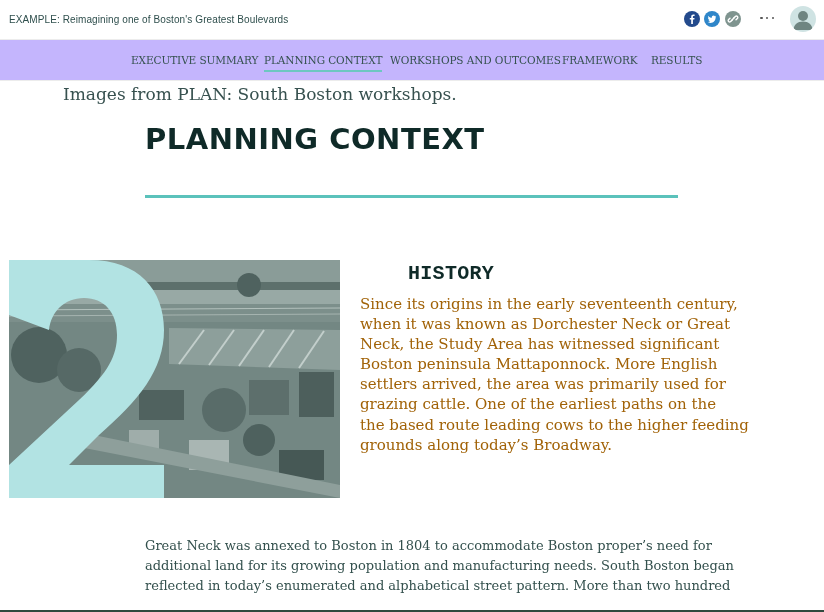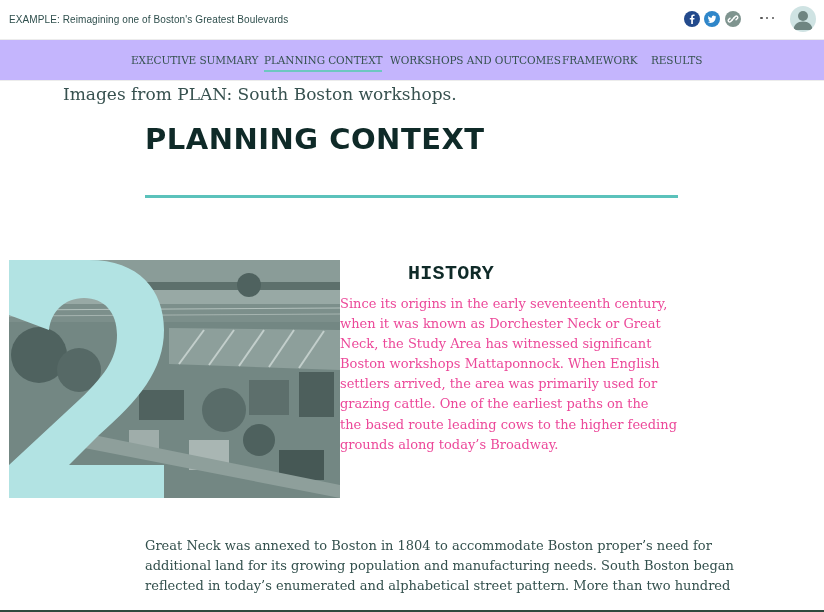--- a/index.html
+++ b/index.html
@@ -22,21 +22,21 @@
   .nav-item.active::after { content: ""; position: absolute; left: 0; right: 0; bottom: -6px; height: 2px; background: #6cc7c1; }
 
   .caption { position: absolute; left: 63px; top: 84px; font-size: 17px; color: #37514f; white-space: nowrap; }
 
   .page-title { position: absolute; left: 145px; top: 122px; font-family: "DejaVu Sans", sans-serif; font-weight: bold; font-size: 29px; color: #0f2a28; letter-spacing: 0.5px; white-space: nowrap; }
   .title-rule { position: absolute; left: 145px; top: 195px; width: 533px; height: 3px; background: #5bc2bb; }
 
   .hero { position: absolute; left: 9px; top: 260px; width: 331px; height: 238px; overflow: hidden; background: #6f8581; }
 
   .section-heading { position: absolute; left: 360px; top: 262px; font-family: Liberation Mono, monospace; font-weight: bold; font-size: 20px; color: #0f2a28; letter-spacing: 0.3px; margin-left: 48px; }
-  .history-body { position: absolute; left: 340px; top: 294px; width: 330px; font-size: 13px; line-height: 20.1px; color: #ec4899; }
+  .history-body { position: absolute; left: 360px; top: 294px; width: 330px; font-size: 15px; line-height: 20.1px; color: #a16207; }
   .history-body span.line { display: block; white-space: nowrap; }
 
   .para2 { position: absolute; left: 145px; top: 536px; width: 545px; font-size: 13px; line-height: 20.1px; color: #33504d; }
   .para2 span.line { display: block; white-space: nowrap; }
   .bottom-edge { position: absolute; left: 0; top: 610px; width: 824px; height: 2px; background: #2f4a3e; }
 </style>
 </head>
 <body>
 
 <div class="topbar">
@@ -126,21 +126,21 @@
 
     <path d="M0 0 H80 C130 0 155 30 155 70 C155 110 130 140 90 175 L60 205 H155 V238 H0 V205 L70 140 C100 112 108 95 108 75 C108 52 95 38 75 38 C55 38 42 52 40 70 L0 55 Z" fill="#b2e3e3"></path>
   </svg>
 </div>
 
 <h2 class="section-heading">HISTORY</h2>
 <div class="history-body">
   <span class="line">Since its origins in the early seventeenth century,</span>
   <span class="line">when it was known as Dorchester Neck or Great</span>
   <span class="line">Neck, the Study Area has witnessed significant</span>
-  <span class="line">Boston workshops Mattaponnock. When English</span>
+  <span class="line">Boston peninsula Mattaponnock. More English</span>
   <span class="line">settlers arrived, the area was primarily used for</span>
   <span class="line">grazing cattle. One of the earliest paths on the</span>
   <span class="line">the based route leading cows to the higher feeding</span>
   <span class="line">grounds along today’s Broadway.</span>
 </div>
 
 <div class="para2">
   <span class="line">Great Neck was annexed to Boston in 1804 to accommodate Boston proper’s need for</span>
   <span class="line">additional land for its growing population and manufacturing needs. South Boston began</span>
   <span class="line">reflected in today’s enumerated and alphabetical street pattern. More than two hundred</span>

